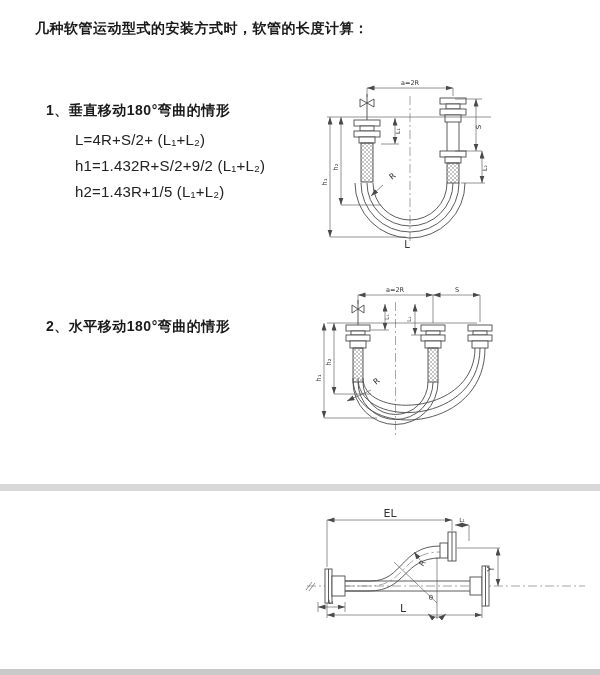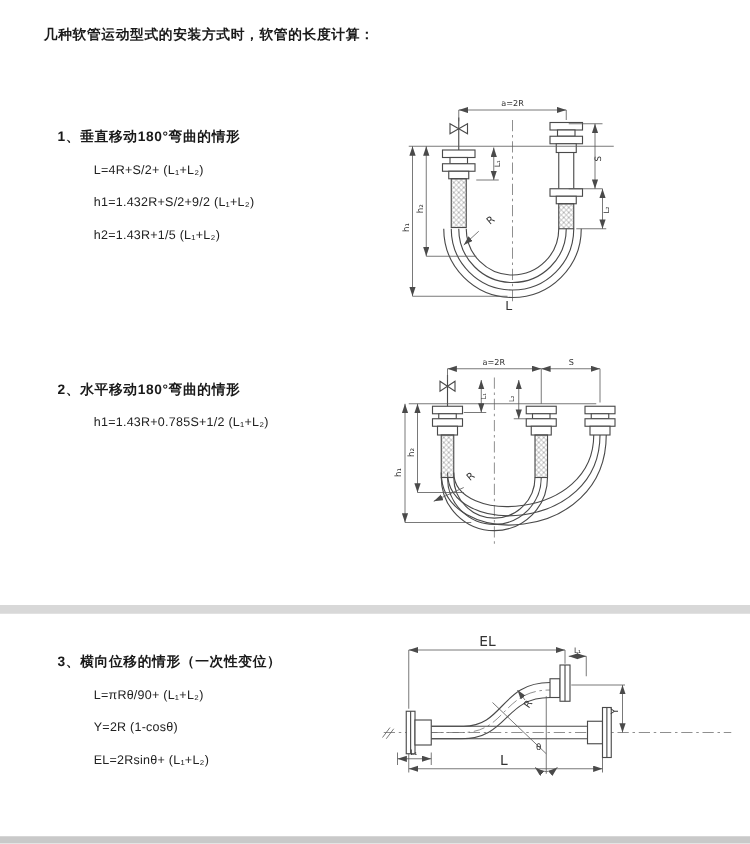--- a/index.html
+++ b/index.html
@@ -3,29 +3,29 @@
 <meta charset="utf-8">
 <style>
   html,body{margin:0;padding:0;background:#eee;}
   .page{
     position:relative;width:600px;height:675px;background:#ffffff;
     font-family:"Liberation Sans","DejaVu Sans",sans-serif;
     color:#1c1c1c;overflow:hidden;
   }
   .title{
     position:absolute;left:35px;top:20px;
-    font-size:11px;font-weight:700;letter-spacing:.5px;color:#1a1a1a;
+    font-size:14px;font-weight:700;letter-spacing:.5px;color:#1a1a1a;
   }
   .sec{position:absolute;left:46px;width:290px;}
   .sec-heading{
-    font-size:11px;font-weight:700;letter-spacing:.5px;
+    font-size:14px;font-weight:700;letter-spacing:.5px;
     margin:0 0 11px 0;color:#1a1a1a;white-space:nowrap;
   }
   .formula{
-    font-size:10px;font-weight:400;line-height:17px;
+    font-size:15px;font-weight:400;line-height:17px;
     margin:0 0 9px 0;padding-left:29px;color:#222;white-space:nowrap;
     letter-spacing:.2px;
   }
   .diagram{position:absolute;}
   .seam{position:absolute;left:0;width:600px;background:#d6d6d6;}
   svg{display:block;}
   svg text{fill:#333;font-family:"DejaVu Sans","Liberation Sans",sans-serif;}
   .ln{stroke:#4a4a4a;stroke-width:.9;fill:none;}
   .dim{stroke:#5a5a5a;stroke-width:.65;fill:none;}
   .part{stroke:#4a4a4a;stroke-width:.9;fill:#ffffff;}
@@ -39,31 +39,24 @@
 
   <div class="title">几种软管运动型式的安装方式时，软管的长度计算：</div>
 
   <div class="sec" style="top:102px">
     <div class="sec-heading">1、垂直移动180°弯曲的情形</div>
     <div class="formula">L=4R+S/2+ (L₁+L₂)</div>
     <div class="formula">h1=1.432R+S/2+9/2 (L₁+L₂)</div>
     <div class="formula">h2=1.43R+1/5 (L₁+L₂)</div>
   </div>
 
-  <div class="sec" style="top:304px">
+  <div class="sec" style="top:318px">
     <div class="sec-heading">2、水平移动180°弯曲的情形</div>
-    <div class="formula">h1=1.43R+0.785S+1/2 (L₁+L₂)</div>
   </div>
 
-  <div class="sec" style="top:522px">
-    <div class="sec-heading">3、横向位移的情形（一次性变位）</div>
-    <div class="formula">L=πRθ/90+ (L₁+L₂)</div>
-    <div class="formula">Y=2R (1-cosθ)</div>
-    <div class="formula">EL=2Rsinθ+ (L₁+L₂)</div>
-  </div>
 
   <svg class="diagram" style="left:315px;top:70px" width="275" height="185" viewBox="0 0 275 185">
     <defs>
       <marker id="ar1" orient="auto-start-reverse" markerUnits="userSpaceOnUse" markerWidth="8" markerHeight="6" refX="7.5" refY="2.5">
         <path d="M0,0L7.5,2.5L0,5Z" fill="#4a4a4a"></path>
       </marker>
       <pattern id="bp1" width="4" height="4" patternUnits="userSpaceOnUse">
         <path d="M0,4L4,0M0,0L4,4" stroke="#8a8a8a" stroke-width=".5"></path>
       </pattern>
     </defs>

